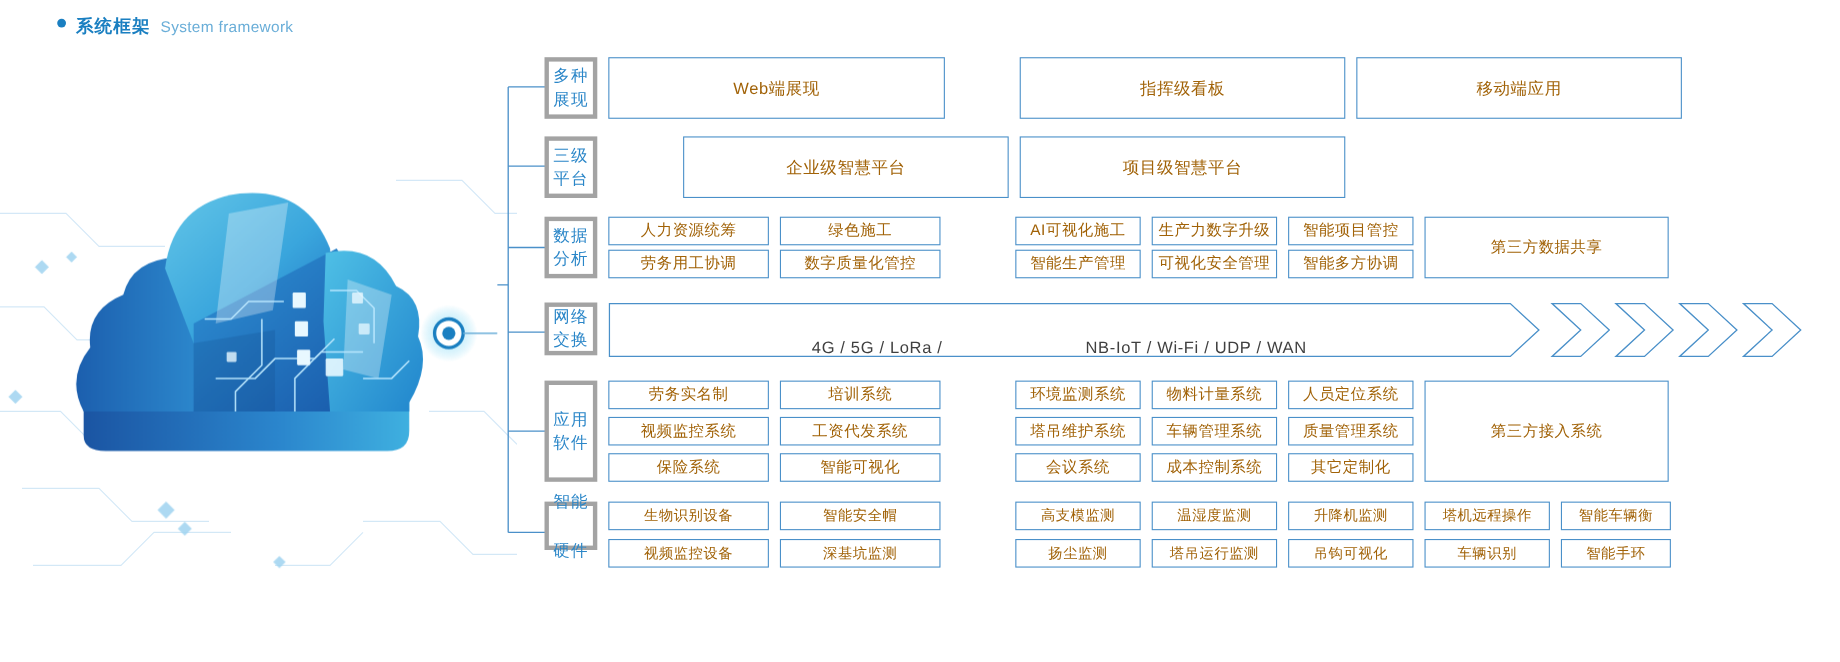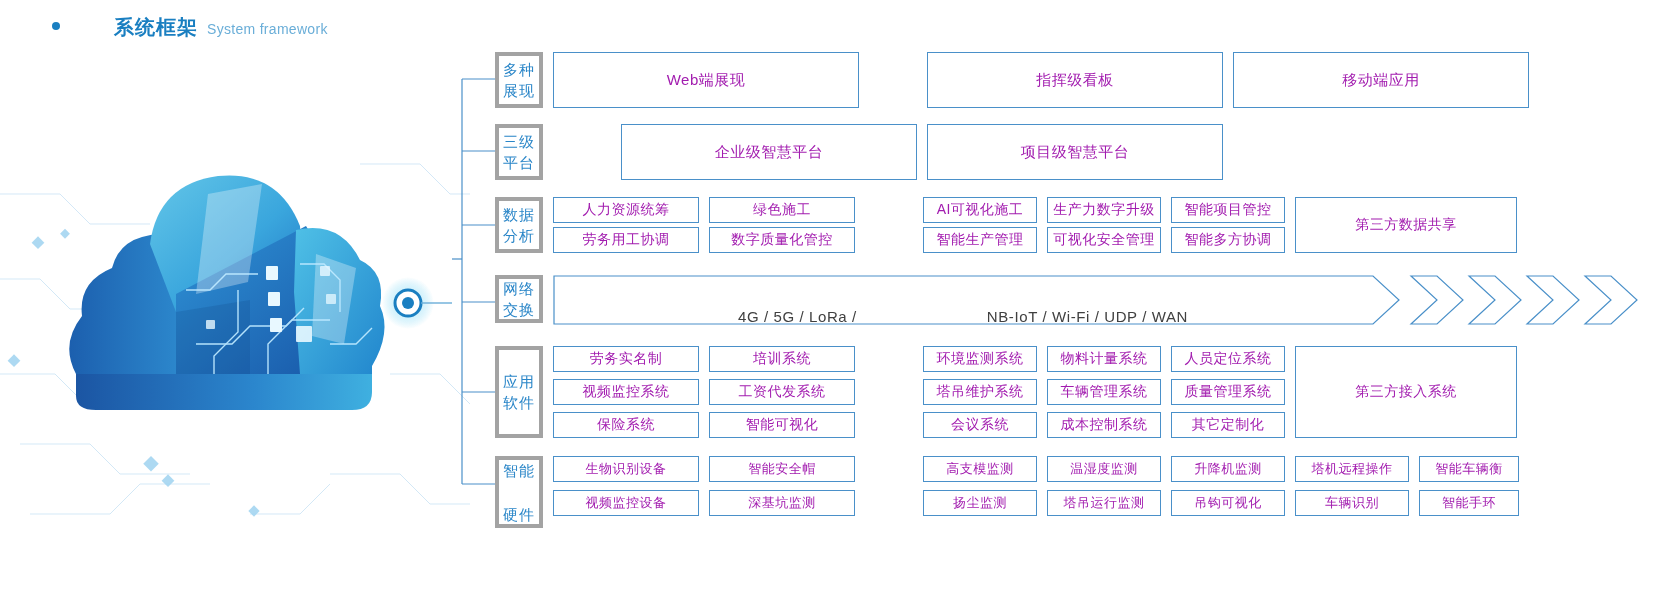--- a/index.html
+++ b/index.html
@@ -14,23 +14,22 @@
   .page-header{
     position:absolute;left:52px;top:14px;
     display:flex;align-items:baseline;gap:9px;
   }
   .hdr-dot{
     width:8px;height:8px;border-radius:50%;
     background:#1a7fc1;display:inline-block;
     transform:translateY(-4px);
   }
   .hdr-cn{
-    font-size:20px;font-weight:bold;color:#1a7fc1;
+    font-size:16px;font-weight:bold;color:#1a7fc1;
     letter-spacing:1px;
-    margin-left:45px;
   }
   .hdr-en{
     font-size:14px;color:#6aaed8;font-weight:normal;
     letter-spacing:.3px;
   }
 
   
   .cloud-art{
     position:absolute;left:0;top:44px;width:470px;height:520px;
     overflow:hidden;
@@ -71,21 +70,21 @@
   }
   .group{
     display:flex;
     flex-direction:column;
     justify-content:space-between;
   }
   .cell{
     border:1px solid #4a90c9;
     box-sizing:border-box;
     display:flex;align-items:center;justify-content:center;
-    color:#a21caf;
+    color:#a16207;
     font-size:14px;
     background:#fff;
     letter-spacing:.5px;
     white-space:nowrap;
   }
   .cell.wide{font-size:15px;}
   .gap-sm{width:10px;flex:none;}
   .gap-lg{width:68px;flex:none;}
 
   
@@ -371,21 +370,21 @@
           <div class="cell c-e">人员定位系统</div>
           <div class="cell c-e">质量管理系统</div>
           <div class="cell c-e">其它定制化</div>
         </div>
         <div class="gap-sm"></div>
         <div class="cell third">第三方接入系统</div>
       </div>
     </div>
 
     <div class="row r6" style="top:412px;">
-      <div class="row-label" style="height:72px;gap:23px;">
+      <div class="row-label" style="height:44px;gap:23px;">
         <span>智能</span>
         <span>硬件</span>
       </div>
       <div class="row-body">
         <div class="group">
           <div class="cell c-a">生物识别设备</div>
           <div class="cell c-a">视频监控设备</div>
         </div>
         <div class="gap-sm"></div>
         <div class="group">

